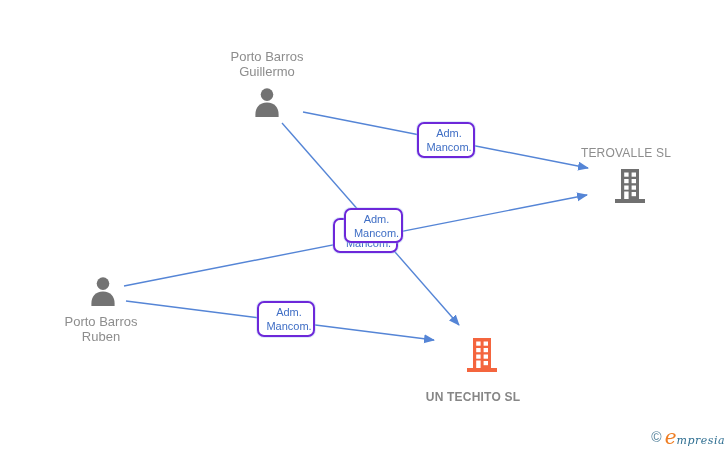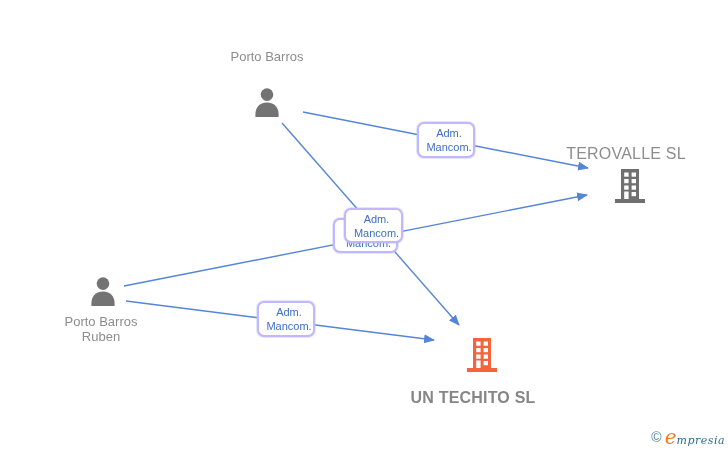--- a/index.html
+++ b/index.html
@@ -13,30 +13,30 @@
   .edges-layer{position:absolute;left:0;top:0;width:728px;height:450px;z-index:1;}
   .node-label{
     position:absolute;
     text-align:center;
     color:#8d8d8d;
     font-size:13px;
     line-height:15px;
     z-index:2;
   }
   .node-label span{display:block;}
-  .company-label{font-size:16px;letter-spacing:0.2px;}
+  .company-label{font-size:12px;letter-spacing:0.2px;}
   .company-label.bold{font-weight:bold;color:#868686;}
   .node-icon{position:absolute;z-index:2;}
   .gray-building{color:#707070;}
   .orange-building{color:#f4653e;}
   .edge-label{
     position:absolute;
     box-sizing:border-box;
     background:#ffffff;
-    border:2px solid #c4b5fd;
+    border:2px solid #6d28d9;
     border-radius:7px;
     color:#3f6ec5;
     font-size:11px;
     line-height:14px;
     text-align:center;
     padding-top:2px;
     box-shadow:0 0 0 1px rgba(160,195,240,0.35);
     padding-left:6px;
   }
   .edge-label span{display:block;}
@@ -74,20 +74,21 @@
       </marker>
     </defs>
     <line x1="303" y1="112" x2="588" y2="168" stroke="#5585d6" stroke-width="1.4" marker-end="url(#arw)"></line>
     <line x1="282" y1="123" x2="459" y2="325" stroke="#5585d6" stroke-width="1.4" marker-end="url(#arw)"></line>
     <line x1="124" y1="286" x2="587" y2="195" stroke="#5585d6" stroke-width="1.4" marker-end="url(#arw)"></line>
     <line x1="126" y1="301" x2="434" y2="340" stroke="#5585d6" stroke-width="1.4" marker-end="url(#arw)"></line>
   </svg>
 
   <div class="node-label" style="left:197px;top:49px;width:140px;">
     <span>Porto Barros</span>
+    <span>Guillermo</span>
   </div>
   <div class="node-icon" style="left:250px;top:86px;">
     <svg width="34" height="36" viewBox="0 0 34 36">
       <circle cx="17" cy="8.6" r="6.3" fill="#737373"></circle>
       <path d="M17 16.6c-7.7 0-11.6 5.3-11.6 11.9V31h23.2v-2.5c0-6.6-3.9-11.9-11.6-11.9z" fill="#737373"></path>
     </svg>
   </div>
 
   <div class="node-icon" style="left:86px;top:275px;">
     <svg width="34" height="36" viewBox="0 0 34 36">

